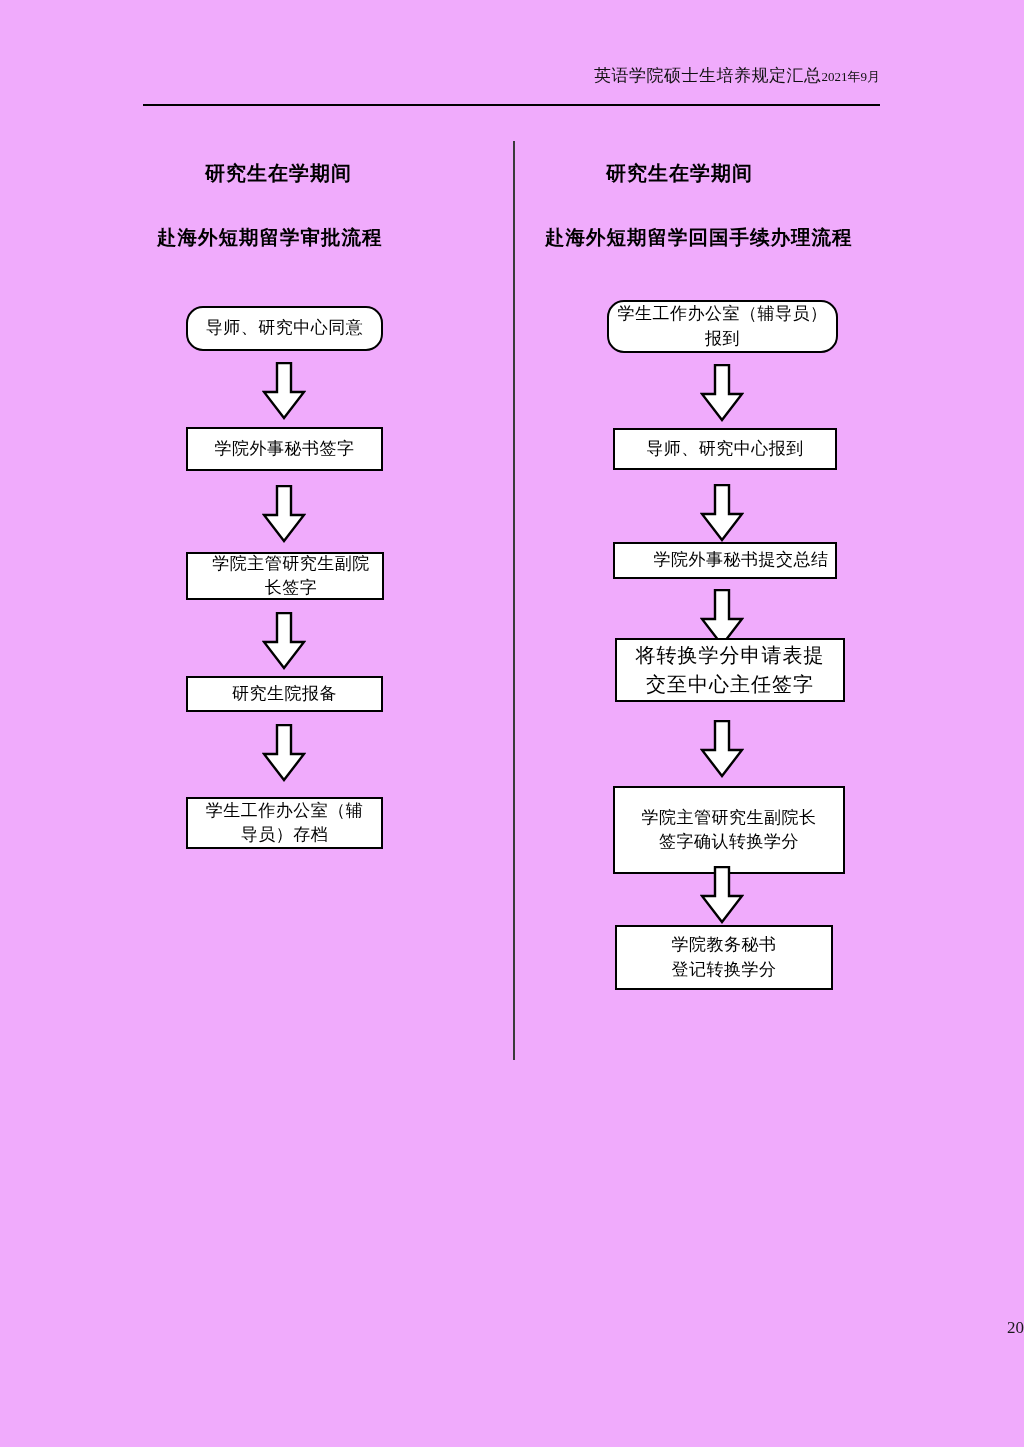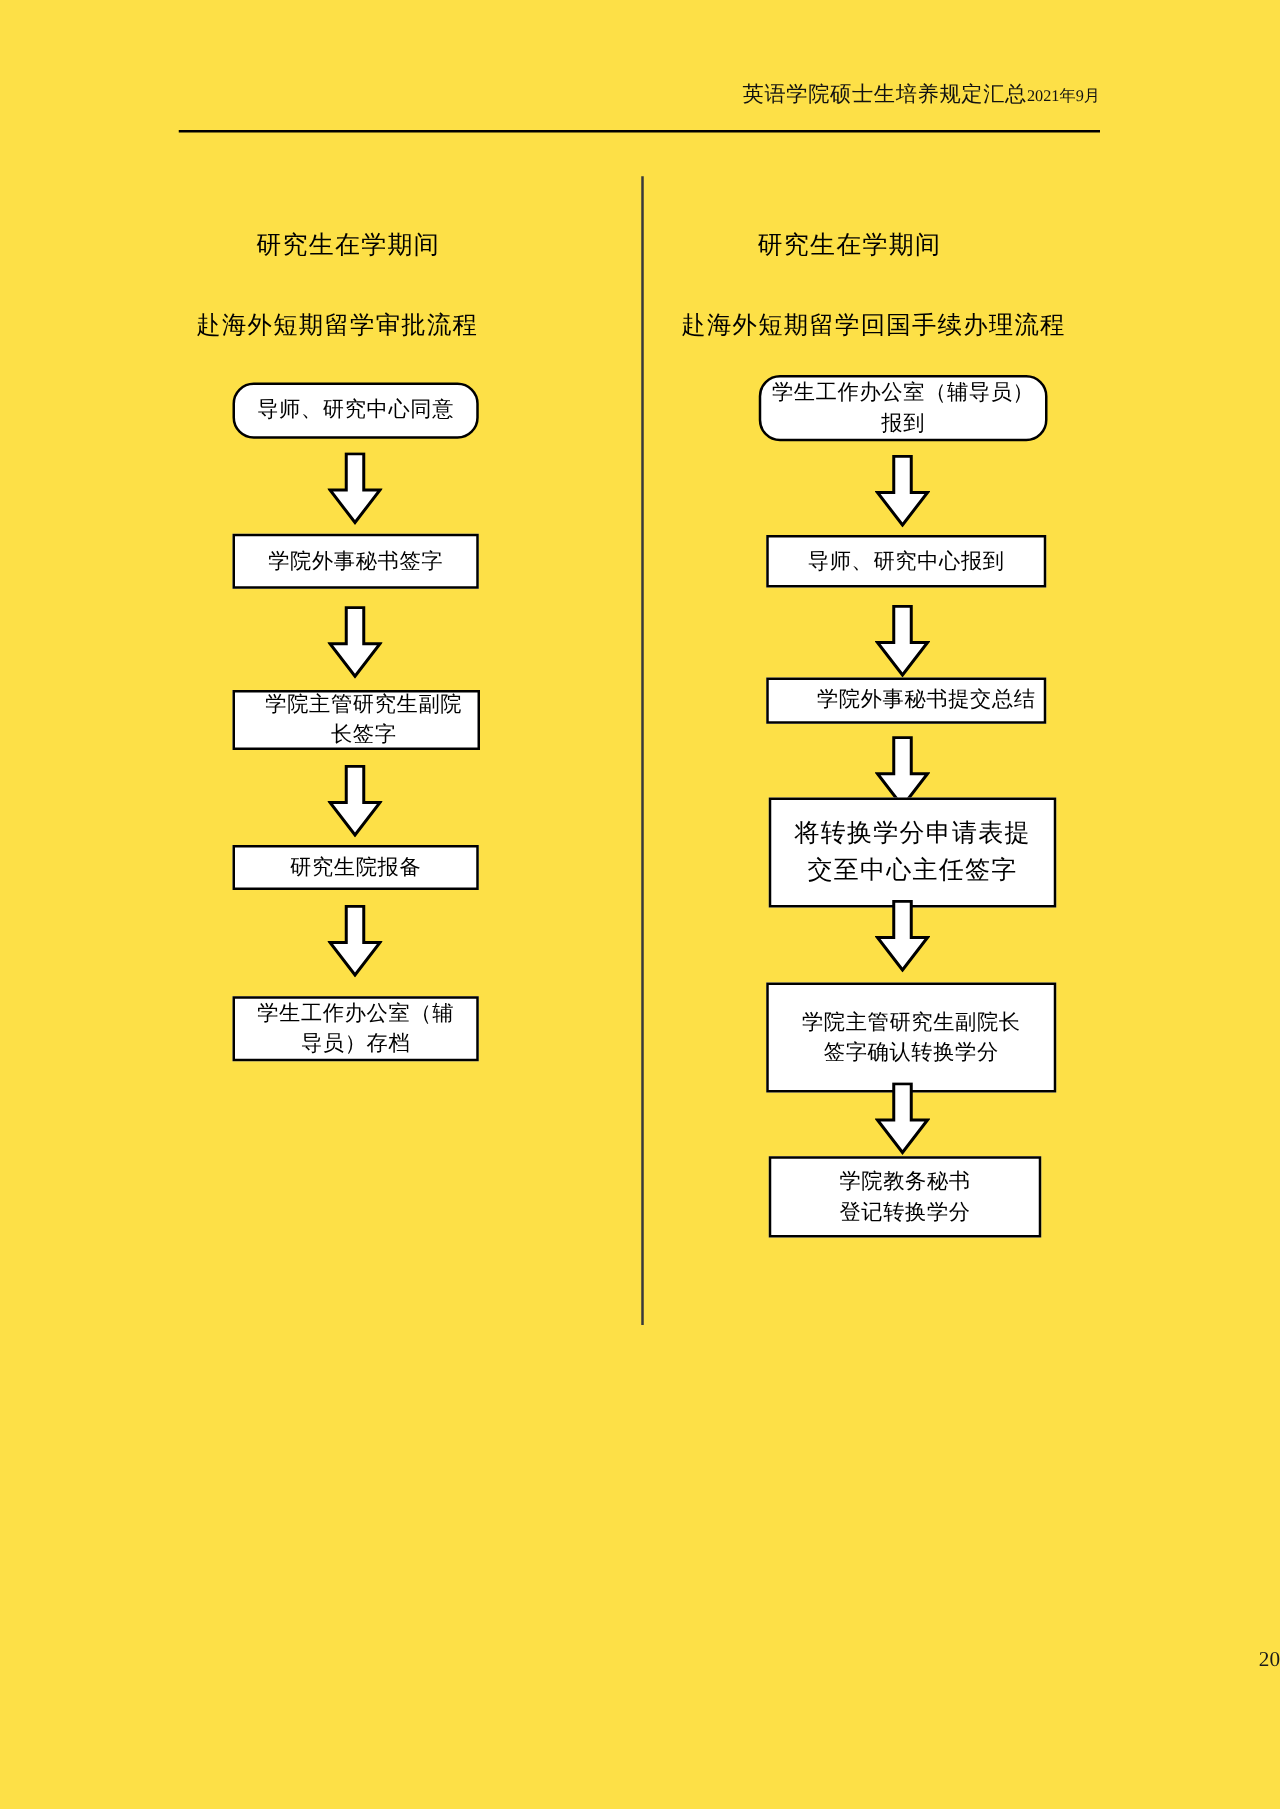--- a/index.html
+++ b/index.html
@@ -8,21 +8,21 @@
     background: #ffffff;
   }
   body {
     font-family: "Liberation Serif", "DejaVu Serif", serif;
     color: #000000;
   }
   #page {
     position: relative;
     width: 1024px;
     height: 1447px;
-    background: #fde047;
+    background: #f0abfc;
     overflow: hidden;
   }
 
   
   .header-text {
     position: absolute;
     left: 143px;
     top: 64px;
     width: 737px;
     text-align: right;
@@ -50,26 +50,25 @@
     left: 513px;
     top: 141px;
     width: 0;
     height: 919px;
     border-left: 2px solid #3a3a3a;
   }
 
   
   .col-title {
     position: absolute;
-    font-weight: normal;
+    font-weight: bold;
     font-size: 20px;
     letter-spacing: 1px;
     white-space: nowrap;
     color: #000;
-    margin-top: 22px;
   }
   .col-title.sub { font-size: 19.5px; }
 
   #left-title-1  { left: 205px; top: 160px; }
   #left-title-2  { left: 157px; top: 224px; }
   #right-title-1 { left: 606px; top: 160px; }
   #right-title-2 { left: 545px; top: 224px; }
 
   
   .flow-box {
@@ -211,21 +210,21 @@
       <span>学院外事秘书提交总结</span>
     </span>
   </div>
 
   <div class="arrow" style="left:700px; top:589px;">
     <svg width="44" height="58" viewBox="0 0 44 58">
       <polygon points="15,1 29,1 29,30 42,30 22,56 2,30 15,30" fill="#ffffff" stroke="#000000" stroke-width="2.4" stroke-linejoin="miter"></polygon>
     </svg>
   </div>
 
-  <div class="flow-box big" style="left:615px; top:638px; width:230px; height:88px;">
+  <div class="flow-box big" style="left:615px; top:638px; width:230px; height:64px;">
     <span class="txt">
       <span>将转换学分申请表提</span><br>
       <span>交至中心主任签字</span>
     </span>
   </div>
 
   <div class="arrow" style="left:700px; top:720px;">
     <svg width="44" height="58" viewBox="0 0 44 58">
       <polygon points="15,1 29,1 29,30 42,30 22,56 2,30 15,30" fill="#ffffff" stroke="#000000" stroke-width="2.4" stroke-linejoin="miter"></polygon>
     </svg>

